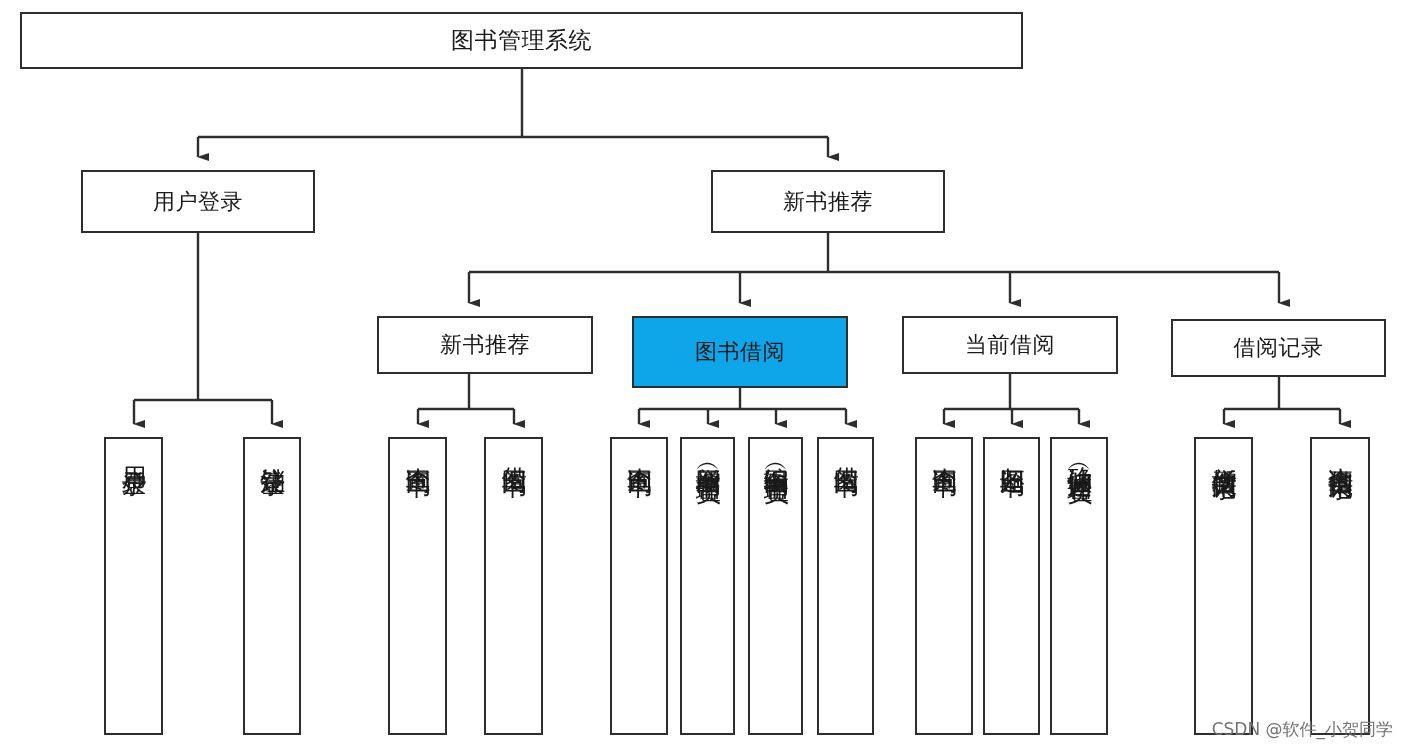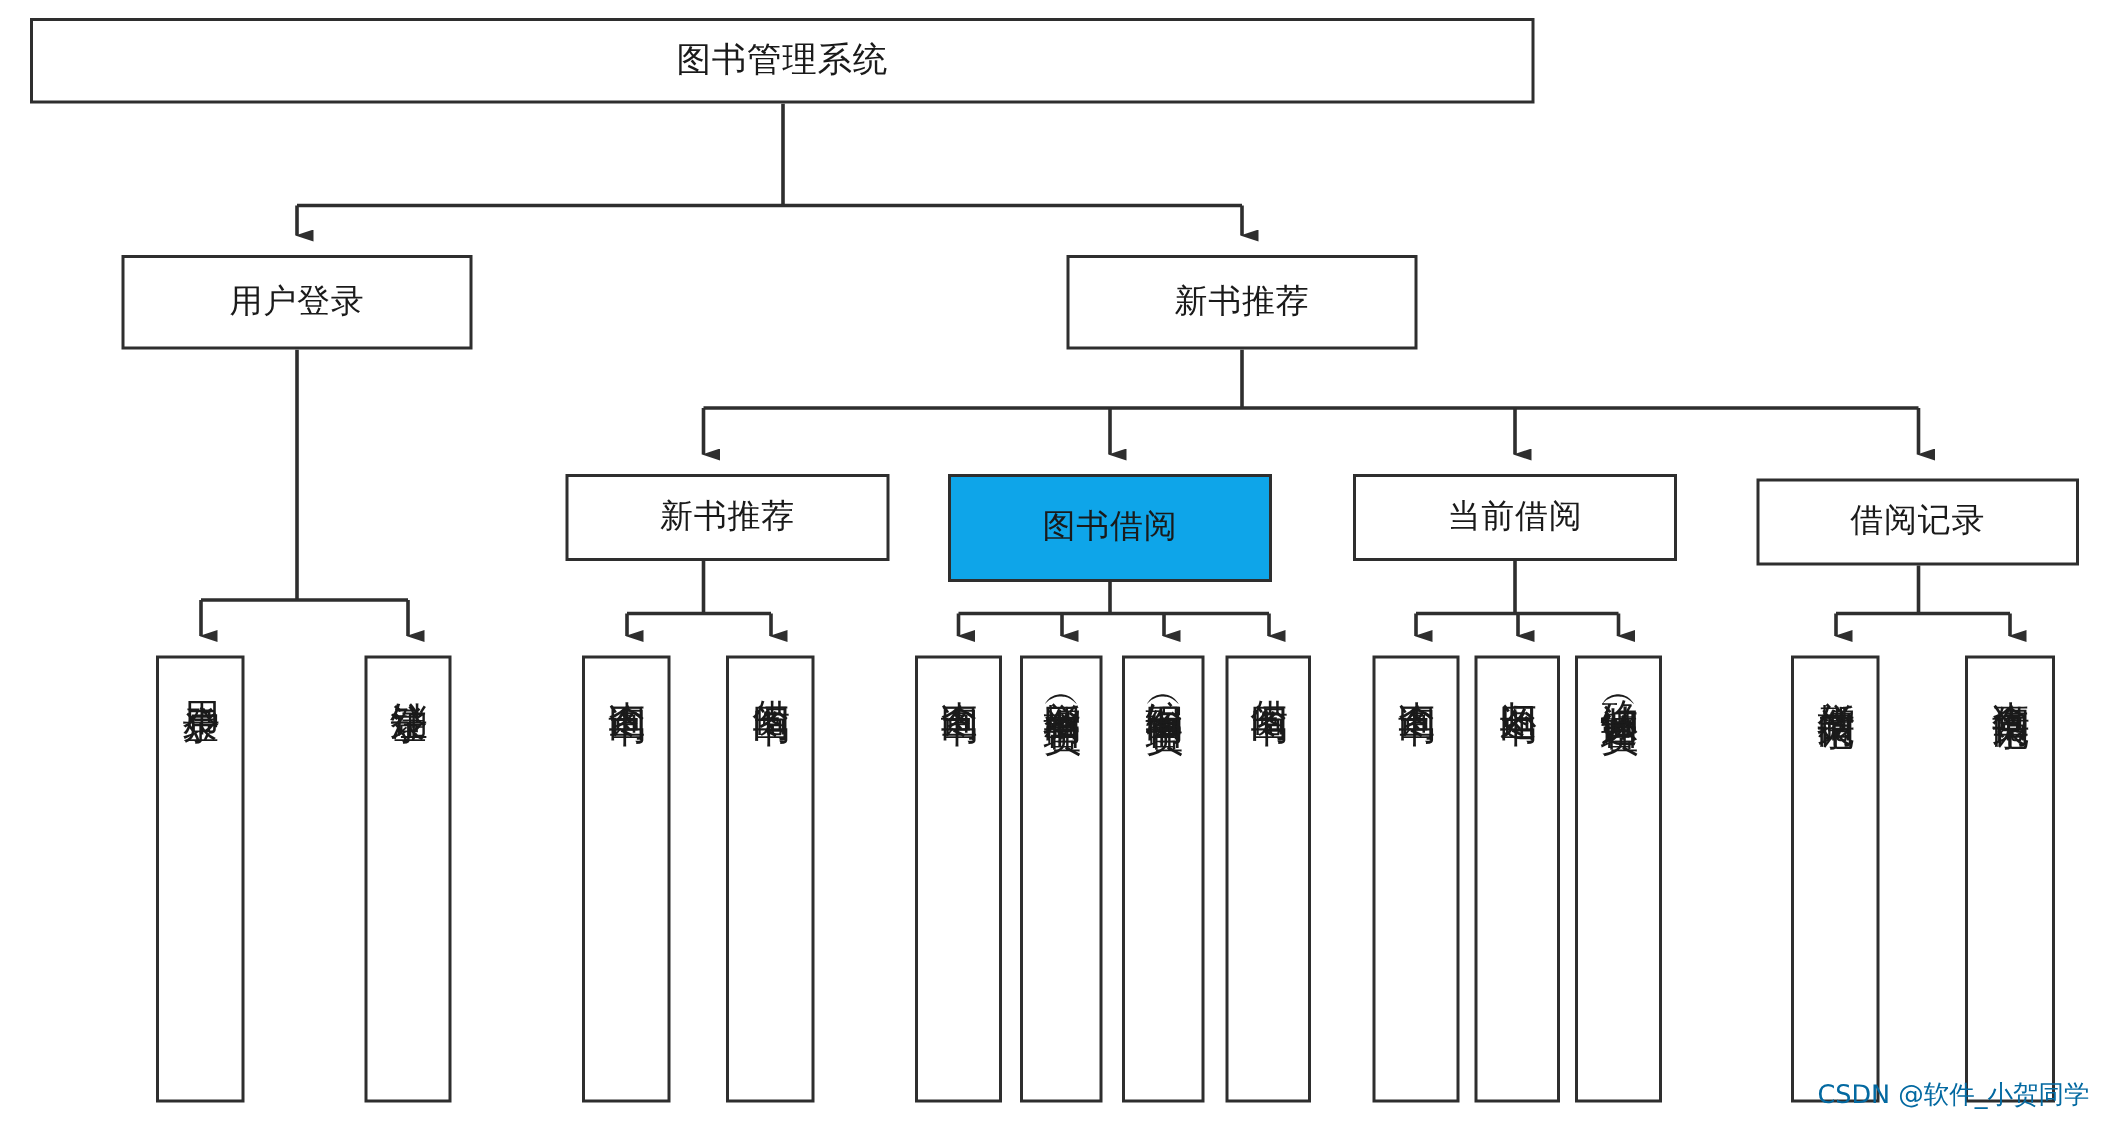--- a/index.html
+++ b/index.html
@@ -60,21 +60,21 @@
     line-height: 1.05;
     letter-spacing: 2px;
     max-height: 100%;
   }
   #root-node .node-label { font-size: 23px; }
   .watermark {
     position: absolute;
     right: 12px;
     bottom: 6px;
     font-size: 17px;
-    color: #0369a1;
+    color: #737373;
     white-space: nowrap;
     user-select: none;
   }
 </style>
 </head>
 <body>
 
 <div id="diagram-root">
 
   <svg class="edges" viewBox="0 0 1405 747">

